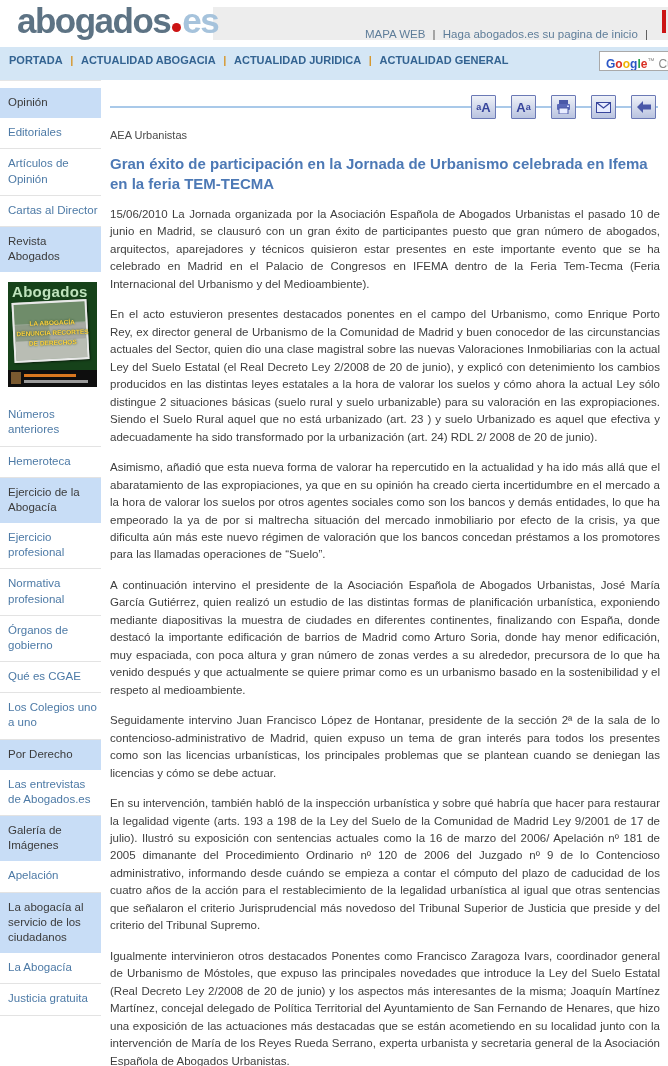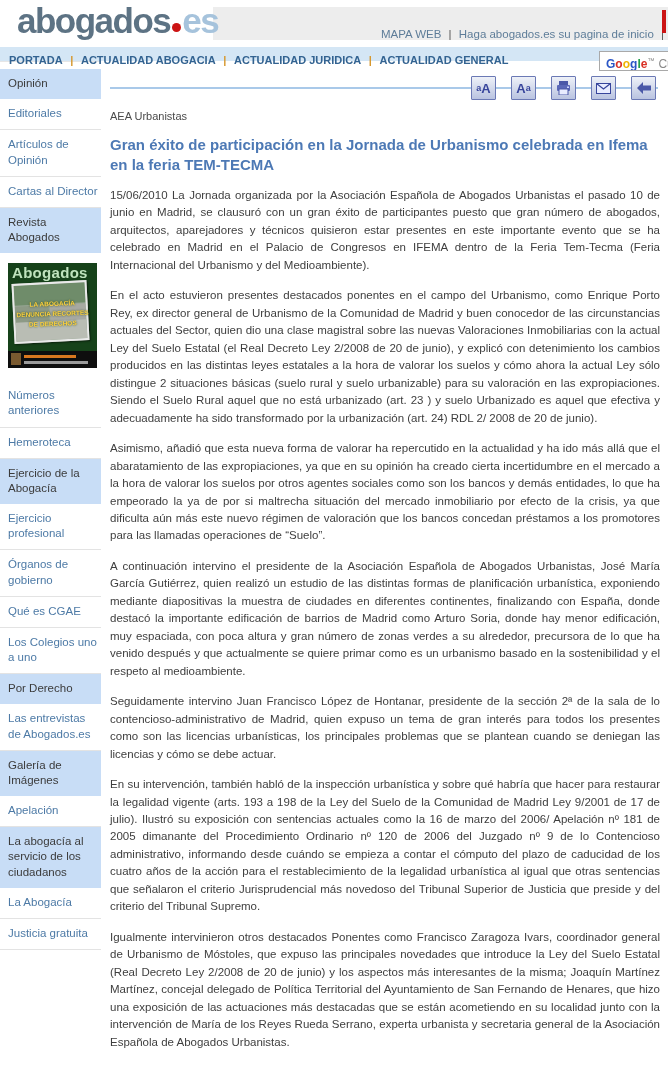--- a/index.html
+++ b/index.html
@@ -11,26 +11,26 @@
     position: relative;
     overflow: hidden;
   }
   
   .header { position: relative; height: 47px; background: #fff; }
   .header-band { position: absolute; left: 213px; right: 0; top: 7px; height: 33px; background: #ededed; }
   .logo { position: absolute; left: 17px; top: 1px; font-size: 35px; font-weight: bold; letter-spacing: -1.5px; white-space: nowrap; }
   .logo .p1 { color: #5d7384; }
   .logo .dot { display: inline-block; width: 9px; height: 9px; background: #cc1414; border-radius: 50%; margin: 0 1px 1px 2px; }
   .logo .p2 { color: #a6c3dc; }
-  .header-links { position: absolute; right: 0; bottom: 7px; font-size: 11.5px; color: #5e7d99; white-space: nowrap; }
+  .header-links { position: absolute; right: 16px; bottom: 7px; font-size: 11.5px; color: #5e7d99; white-space: nowrap; }
   .header-links .lk { color: #5e7d99; cursor: pointer; }
   .header-links .sep { color: #555; margin: 0 4px; }
   .red-stripe { position: absolute; right: 2px; top: 10px; width: 4px; height: 23px; background: #cc1414; }
   
-  .nav { position: relative; height: 14px; background: #d4e6f5; line-height: 27px; padding-left: 9px; font-size: 11px; font-weight: bold; color: #336391; white-space: nowrap; }
+  .nav { position: relative; height: 33px; background: #d4e6f5; line-height: 27px; padding-left: 9px; font-size: 11px; font-weight: bold; color: #336391; white-space: nowrap; }
   .nav .item { color: #336391; cursor: pointer; }
   .nav .sep { color: #d6982f; margin: 0 5px; }
   .search-box { position: absolute; left: 599px; top: 4px; width: 120px; height: 20px; background: #fff; border: 1px solid #a9a9a9; font-size: 12px; line-height: 18px; padding-left: 6px; font-weight: normal; white-space: nowrap; overflow: hidden; }
   .gl { font-weight: bold; }
   .gl.c1, .gl.c4 { color: #2a56c6; }
   .gl.c2, .gl.c6 { color: #d93025; }
   .gl.c3 { color: #f0b400; }
   .gl.c5 { color: #1e9e4a; }
   .gtm { font-size: 7px; color: #888; vertical-align: super; }
   .gsuffix { color: #8a8a8a; margin-left: 4px; }
@@ -122,20 +122,21 @@
         <div class="mag-thumb"></div>
           <div class="mag-bar1"></div>
           <div class="mag-bar2"></div>
       </div>
     </div>
 
     <div class="side-item link">Números anteriores</div>
     <div class="side-item link">Hemeroteca</div>
     <div class="side-item cat">Ejercicio de la Abogacía</div>
     <div class="side-item link">Ejercicio profesional</div>
+    <div class="side-item link">Normativa profesional</div>
     <div class="side-item link">Órganos de gobierno</div>
     <div class="side-item link">Qué es CGAE</div>
     <div class="side-item link">Los Colegios uno a uno</div>
     <div class="side-item cat">Por Derecho</div>
     <div class="side-item link">Las entrevistas de Abogados.es</div>
     <div class="side-item cat">Galería de Imágenes</div>
     <div class="side-item link">Apelación</div>
     <div class="side-item cat">La abogacía al servicio de los ciudadanos</div>
     <div class="side-item link">La Abogacía</div>
     <div class="side-item link">Justicia gratuita</div>

